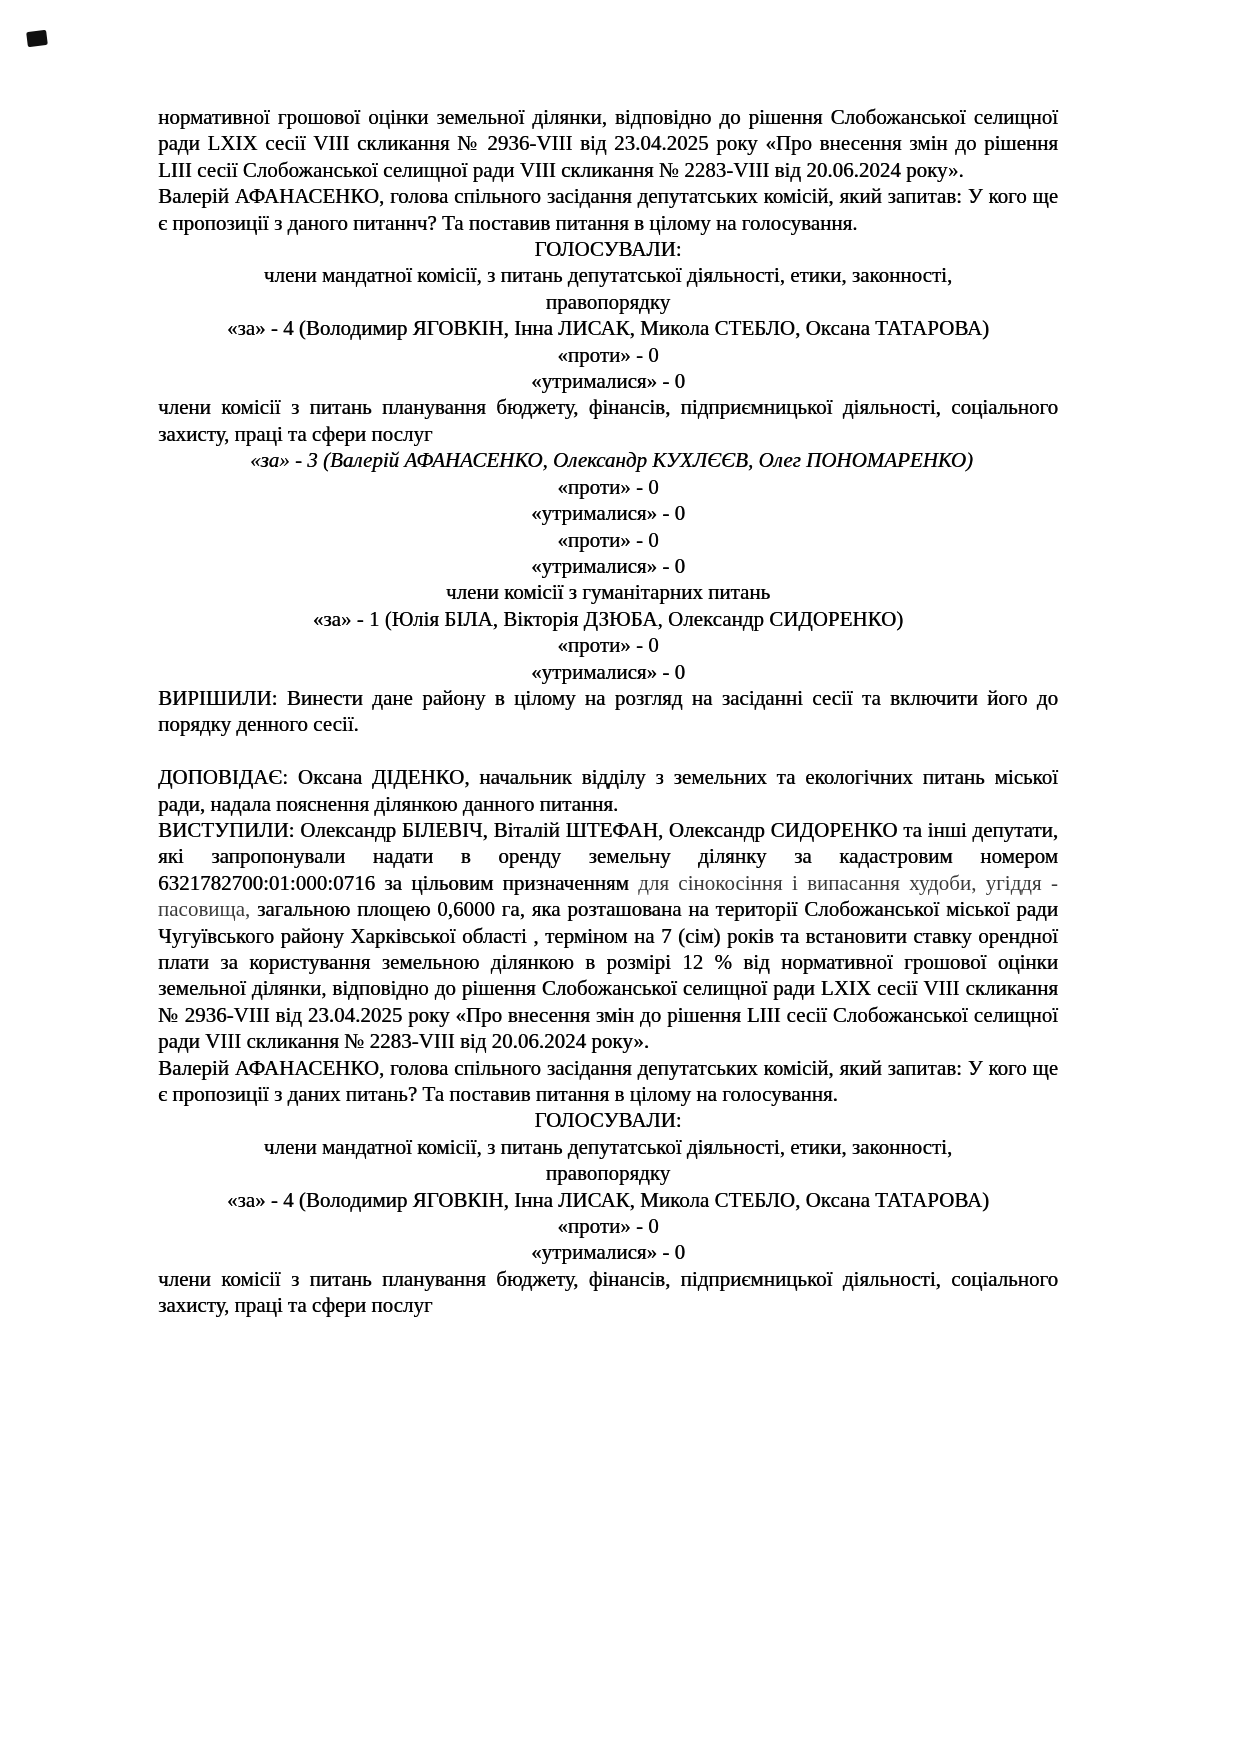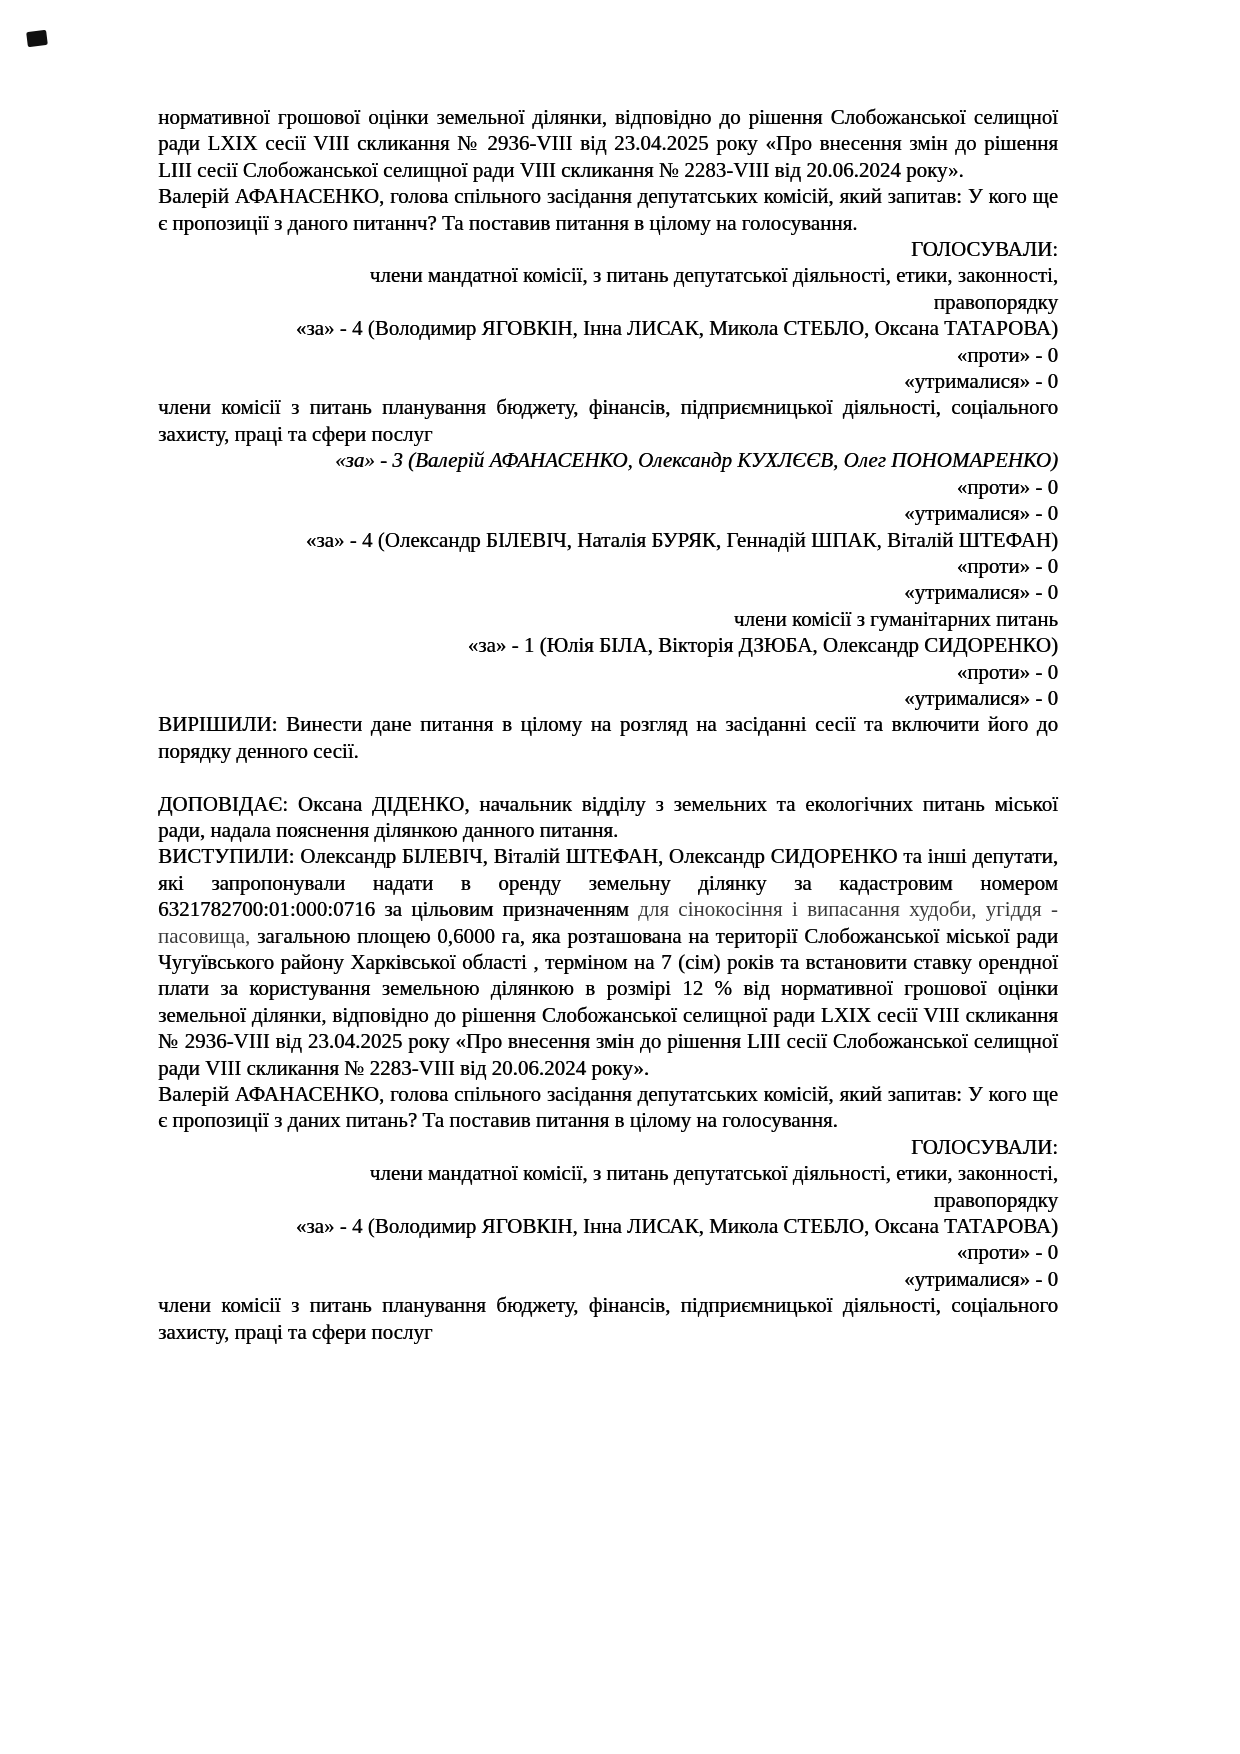--- a/index.html
+++ b/index.html
@@ -29,21 +29,21 @@
     width: 900px;
     font-size: 21px;
     line-height: 26.4px;
   }
   .para {
     margin: 0;
     text-align: justify;
     
     text-shadow: 0.4px 0 0 rgba(0,0,0,0.85);
   }
-  .para.left { text-align: right; white-space: pre-line; }
+  .para.left { text-align: center; white-space: pre-line; }
   .para.indent { padding-left: 7px; font-style: italic; }
   .para.blank { min-height: 26.4px; }
   .seg.light { text-shadow: none; color: #3a3a3a; }
 </style>
 </head>
 <body>
 
 <div class="page">
   <div class="corner-mark"></div>
   <div class="content" id="doc-body">
@@ -52,28 +52,27 @@
       <p class="para left"><span class="seg">ГОЛОСУВАЛИ:</span></p>
       <p class="para left"><span class="seg">члени мандатної комісії, з питань депутатської діяльності, етики, законності,
 правопорядку</span></p>
       <p class="para left"><span class="seg">«за» - 4 (Володимир ЯГОВКІН, Інна ЛИСАК, Микола СТЕБЛО, Оксана ТАТАРОВА)</span></p>
       <p class="para left"><span class="seg">«проти» - 0</span></p>
       <p class="para left"><span class="seg">«утрималися» - 0</span></p>
       <p class="para"><span class="seg">члени комісії з питань планування бюджету, фінансів, підприємницької діяльності, соціального захисту, праці та сфери послуг</span></p>
       <p class="para left indent"><span class="seg">«за» - 3 (Валерій АФАНАСЕНКО, Олександр КУХЛЄЄВ, Олег ПОНОМАРЕНКО)</span></p>
       <p class="para left"><span class="seg">«проти» - 0</span></p>
       <p class="para left"><span class="seg">«утрималися» - 0</span></p>
-      <p class="para left"><span class="seg">«за» - 4 (Олександр БІЛЕВІЧ, Наталія БУРЯК, Геннадій ШПАК, Віталій ШТЕФАН)</span></p>
       <p class="para left"><span class="seg">«проти» - 0</span></p>
       <p class="para left"><span class="seg">«утрималися» - 0</span></p>
       <p class="para left"><span class="seg">члени комісії з гуманітарних питань</span></p>
       <p class="para left"><span class="seg">«за» - 1 (Юлія БІЛА, Вікторія ДЗЮБА, Олександр СИДОРЕНКО)</span></p>
       <p class="para left"><span class="seg">«проти» - 0</span></p>
       <p class="para left"><span class="seg">«утрималися» - 0</span></p>
-      <p class="para"><span class="seg">ВИРІШИЛИ: Винести дане питання в цілому на розгляд на засіданні сесії та включити його до порядку денного сесії.</span></p>
+      <p class="para"><span class="seg">ВИРІШИЛИ: Винести дане району в цілому на розгляд на засіданні сесії та включити його до порядку денного сесії.</span></p>
       <p class="para left blank">&nbsp;</p>
       <p class="para"><span class="seg">ДОПОВІДАЄ: Оксана ДІДЕНКО, начальник відділу з земельних та екологічних питань міської ради, надала пояснення ділянкою данного питання.</span></p>
       <p class="para"><span class="seg">ВИСТУПИЛИ: Олександр БІЛЕВІЧ, Віталій ШТЕФАН, Олександр СИДОРЕНКО та інші депутати,  які запропонували надати в оренду земельну ділянку за кадастровим номером 6321782700:01:000:0716 за цільовим призначенням </span><span class="seg light">для сінокосіння і випасання худоби, угіддя - пасовища,</span><span class="seg"> загальною площею 0,6000 га, яка розташована на території Слобожанської міської ради  Чугуївського району Харківської області , терміном на 7 (сім) років та встановити ставку орендної плати за користування земельною ділянкою в розмірі 12 % від нормативної грошової оцінки земельної ділянки, відповідно до  рішення Слобожанської селищної ради LXIX сесії VIII скликання № 2936-VIII  від 23.04.2025 року «Про внесення змін до рішення LIII сесії Слобожанської селищної ради VIII скликання № 2283-VIII  від 20.06.2024 року».</span></p>
       <p class="para"><span class="seg">Валерій АФАНАСЕНКО, голова спільного засідання депутатських комісій, який запитав: У кого ще є пропозиції з даних питань? Та поставив питання в цілому на голосування.</span></p>
       <p class="para left"><span class="seg">ГОЛОСУВАЛИ:</span></p>
       <p class="para left"><span class="seg">члени мандатної комісії, з питань депутатської діяльності, етики, законності,
 правопорядку</span></p>
       <p class="para left"><span class="seg">«за» - 4 (Володимир ЯГОВКІН, Інна ЛИСАК, Микола СТЕБЛО, Оксана ТАТАРОВА)</span></p>
       <p class="para left"><span class="seg">«проти» - 0</span></p>
       <p class="para left"><span class="seg">«утрималися» - 0</span></p>

